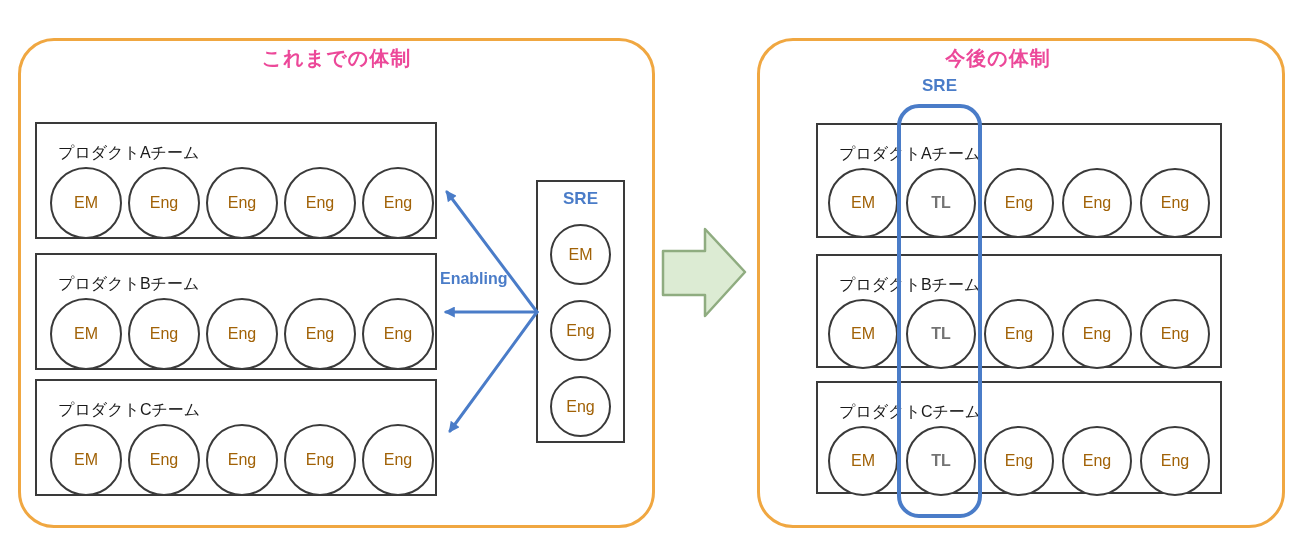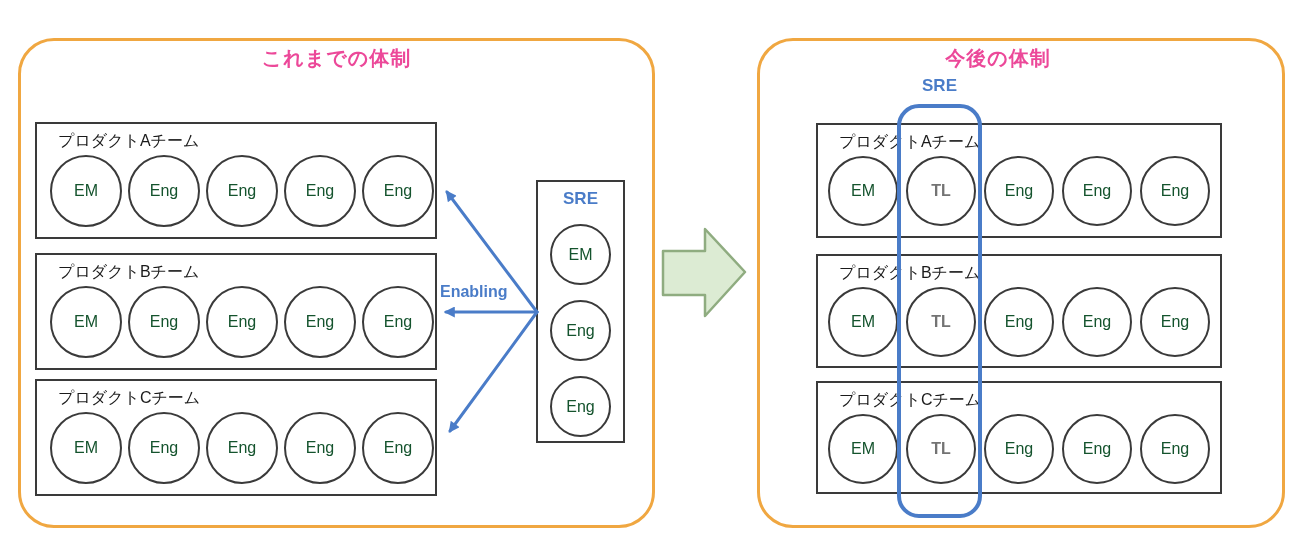--- a/index.html
+++ b/index.html
@@ -14,30 +14,30 @@
   }
   .panel-title{
     position:absolute;text-align:center;font-size:20px;font-weight:bold;
     color:#ec4899;letter-spacing:1px;
   }
   .team-box{
     position:absolute;border:2px solid #3a3a3a;background:#fff;
     box-sizing:border-box;
   }
   .team-label{
-    font-size:16px;color:#1a1a1a;padding:8px 0 0 21px;line-height:18px;
+    font-size:16px;color:#1a1a1a;padding:20px 0 0 21px;line-height:18px;
     white-space:nowrap;
   }
   .row{display:flex;align-items:center;margin-top:5px;}
   .row.left-row{padding-left:13px;gap:6px;}
   .row.right-row{padding-left:10px;gap:8px;}
   .circle{
     width:72px;height:72px;border:2px solid #3a3a3a;border-radius:50%;
     background:#fff;display:flex;align-items:center;justify-content:center;
-    font-size:16px;color:#14532d;box-sizing:border-box;flex:0 0 auto;
+    font-size:16px;color:#a16207;box-sizing:border-box;flex:0 0 auto;
   }
   .right-row .circle{width:70px;height:70px;}
   .circle.tl{color:#737373;font-weight:bold;}
   .sre-box{
     position:absolute;border:2px solid #3a3a3a;background:#fff;
     box-sizing:border-box;display:flex;flex-direction:column;align-items:center;
   }
   .sre-title{
     font-size:17px;font-weight:bold;color:#4A7CC8;margin-top:7px;
   }
@@ -100,21 +100,21 @@
   </div>
 </div>
 
 <div class="sre-box" style="left:536px;top:180px;width:89px;height:263px;">
   <div class="sre-title">SRE</div>
   <div class="circle">EM</div>
   <div class="circle">Eng</div>
   <div class="circle">Eng</div>
 </div>
 
-<div class="enabling-label" style="left:440px;top:283px;">Enabling</div>
+<div class="enabling-label" style="left:440px;top:270px;">Enabling</div>
 
 <div class="panel" style="left:757px;top:38px;width:528px;height:490px;"></div>
 
 <div class="panel-title" style="left:734px;top:45px;width:528px;">今後の体制</div>
 
 <div class="sre-label-right" style="left:897px;top:76px;width:85px;">SRE</div>
 
 <div class="team-box" style="left:816px;top:123px;width:406px;height:115px;">
   <div class="team-label">プロダクトAチーム</div>
   <div class="row right-row">

